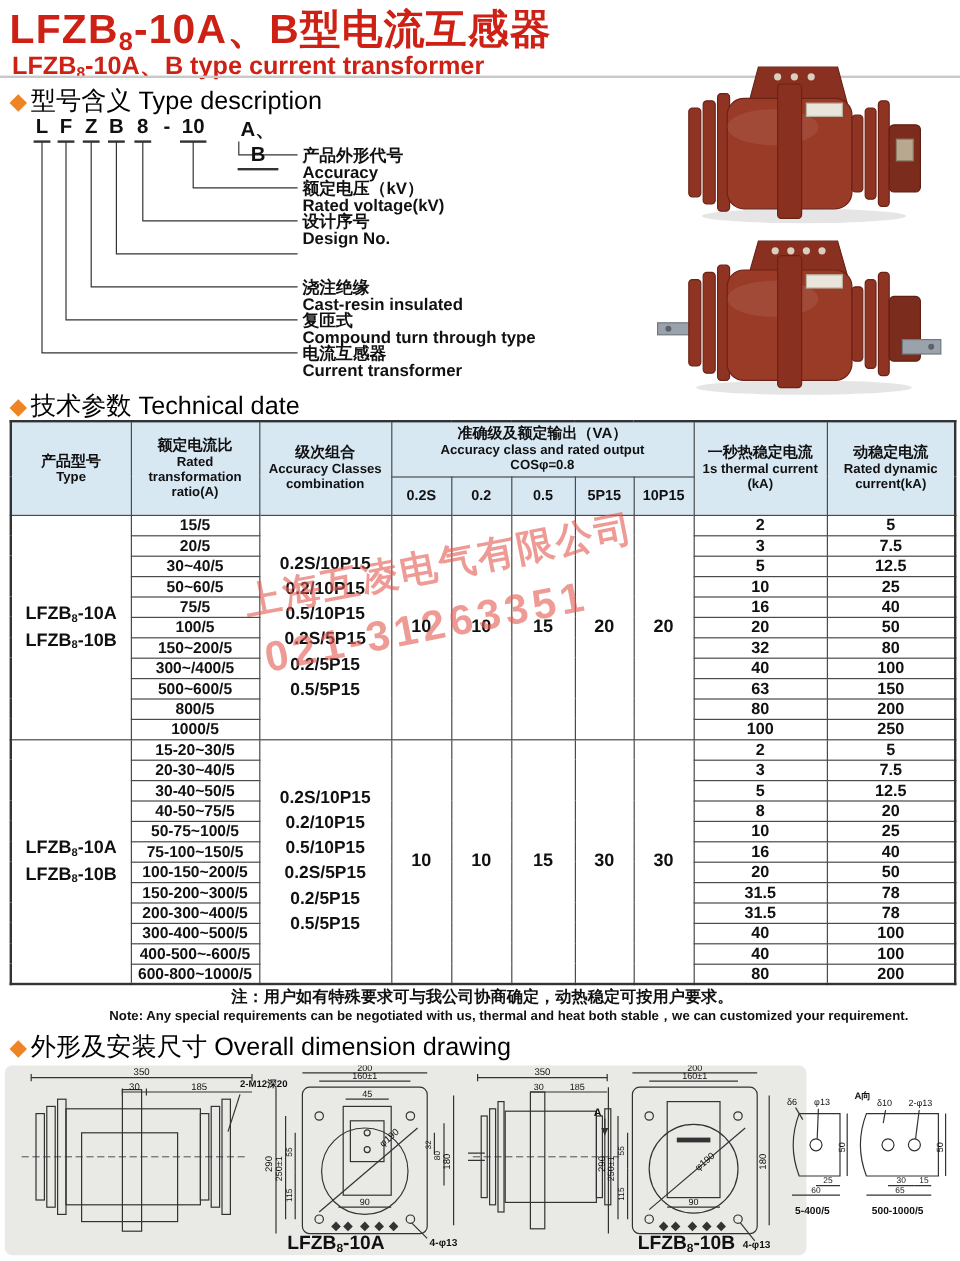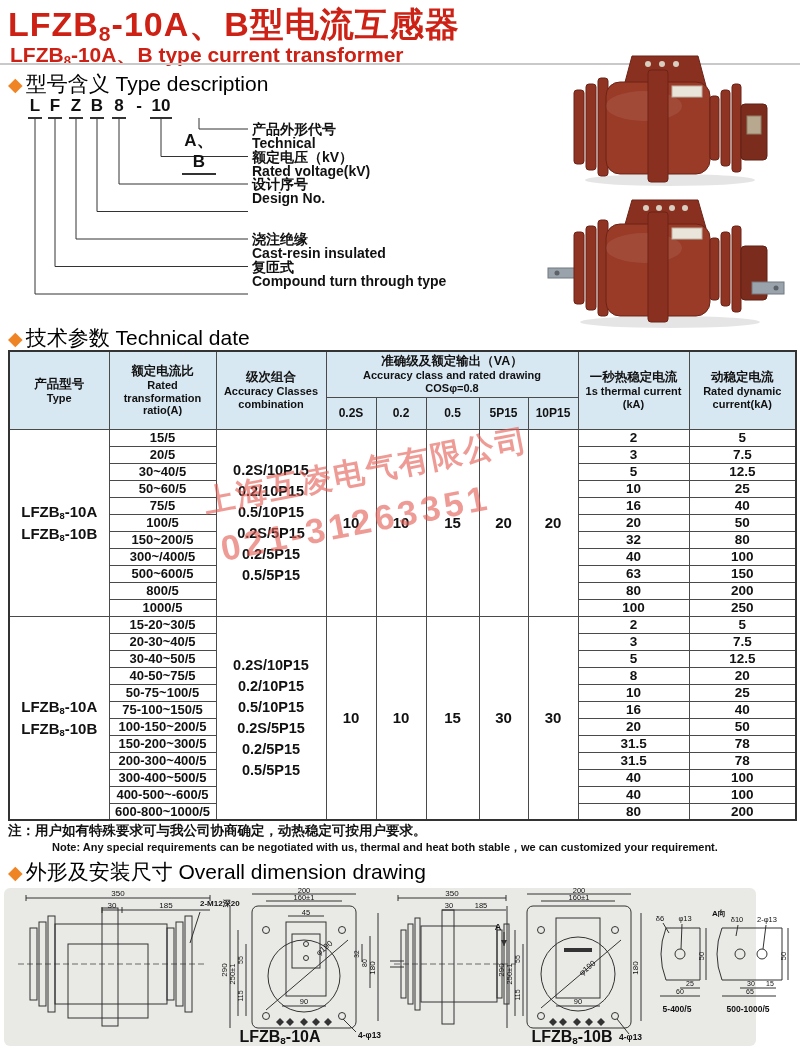--- a/index.html
+++ b/index.html
@@ -42,26 +42,26 @@
   .c-class{font-size:14.5px;font-weight:bold;line-height:21px;margin-top:12px;}
   .c-out{font-size:15px;font-weight:bold;}
 
   
   .watermark{left:200px;top:482px;transform:rotate(-11deg);transform-origin:left top;
              color:rgba(228,94,86,0.62);font-weight:bold;white-space:nowrap;pointer-events:none;}
   .wm1{font-size:31px;letter-spacing:2px;}
   .wm2{font-size:35px;letter-spacing:4px;margin-top:8px;margin-left:8px;}
 
   
-  .note{left:8px;top:822px;width:788px;}
+  .note{left:8px;top:822px;width:788px;text-align:center;}
   .note-cn{font-size:13.5px;font-weight:bold;line-height:17px;}
   .note-en{font-size:11px;font-weight:bold;line-height:16px;padding-left:44px;}
 
   
-  .dim-panel{left:4px;top:888px;width:752px;height:158px;background:#e9e9e6;border-radius:6px;}
+  .dim-panel{left:4px;top:888px;width:668px;height:158px;background:#e9e9e6;border-radius:6px;}
   .dim-caption{position:absolute;font-size:16px;font-weight:bold;text-align:center;width:160px;}
   .cap-a{left:196px;top:140px;}
   .cap-b{left:488px;top:140px;}
   .dim-panel svg text{font-family:"Liberation Sans","DejaVu Sans",sans-serif;fill:#111;}
 </style>
 </head>
 <body>
 
 <div class="abs title-cn"><span>LFZB</span><sub>8</sub><span>-10A、B型电流互感器</span></div>
 <div class="abs title-en"><span>LFZB</span><sub>8</sub><span>-10A、B type current transformer</span></div>
@@ -84,41 +84,45 @@
       <polyline points="15,22 15,198 228,198"></polyline>
     </g>
   </svg>
   <span class="td-letter u" style="left:8px;width:14px;">L</span>
   <span class="td-letter u" style="left:28px;width:14px;">F</span>
   <span class="td-letter u" style="left:49px;width:14px;">Z</span>
   <span class="td-letter u" style="left:70px;width:14px;">B</span>
   <span class="td-letter u" style="left:92px;width:14px;">8</span>
   <span class="td-letter" style="left:114px;width:10px;">-</span>
   <span class="td-letter u" style="left:130px;width:22px;">10</span>
-  <span class="td-letter u" style="left:162px;width:34px;margin-top:33px;">A、B</span>
+  <span class="td-letter u" style="left:178px;width:34px;">A、B</span>
 
   <div class="td-pair" style="top:26px;">
       <div>产品外形代号</div>
-      <div>Technical</div>
+      <div>Accuracy</div>
     </div>
   <div class="td-pair" style="top:53.5px;">
       <div>额定电压（kV）</div>
       <div>Rated voltage(kV)</div>
     </div>
   <div class="td-pair" style="top:81px;">
       <div>设计序号</div>
       <div>Design No.</div>
     </div>
   <div class="td-pair" style="top:136px;">
       <div>浇注绝缘</div>
       <div>Cast-resin insulated</div>
     </div>
   <div class="td-pair" style="top:163.5px;">
       <div>复匝式</div>
       <div>Compound turn through type</div>
+    </div>
+  <div class="td-pair" style="top:191px;">
+      <div>电流互感器</div>
+      <div>Current transformer</div>
     </div>
 </div>
 
 <div class="abs photos">
   <svg width="250" height="136" viewBox="0 0 250 136">
     <ellipse cx="130" cy="128" rx="85" ry="6" fill="rgba(0,0,0,0.10)"></ellipse>
     <polygon points="92,4 158,4 166,34 84,34" fill="#8a3020" stroke="#6b2317"></polygon>
     <circle cx="108" cy="12" r="3" fill="#d8cfc0"></circle>
       <circle cx="122" cy="12" r="3" fill="#d8cfc0"></circle>
       <circle cx="136" cy="12" r="3" fill="#d8cfc0"></circle>
@@ -187,21 +191,21 @@
       <th rowspan="2">
         <div class="h-cn">额定电流比</div>
         <div class="h-en">Rated transformation ratio(A)</div>
       </th>
       <th rowspan="2">
         <div class="h-cn">级次组合</div>
         <div class="h-en">Accuracy Classes combination</div>
       </th>
       <th colspan="5">
         <div class="h-cn">准确级及额定输出（VA）</div>
-        <div class="h-en">Accuracy class and rated drawing</div>
+        <div class="h-en">Accuracy class and rated output</div>
         <div class="h-en">COSφ=0.8</div>
       </th>
       <th rowspan="2">
         <div class="h-cn">一秒热稳定电流</div>
         <div class="h-en">1s thermal current</div>
         <div class="h-en">(kA)</div>
       </th>
       <th rowspan="2">
         <div class="h-cn">动稳定电流</div>
         <div class="h-en">Rated dynamic current(kA)</div>

